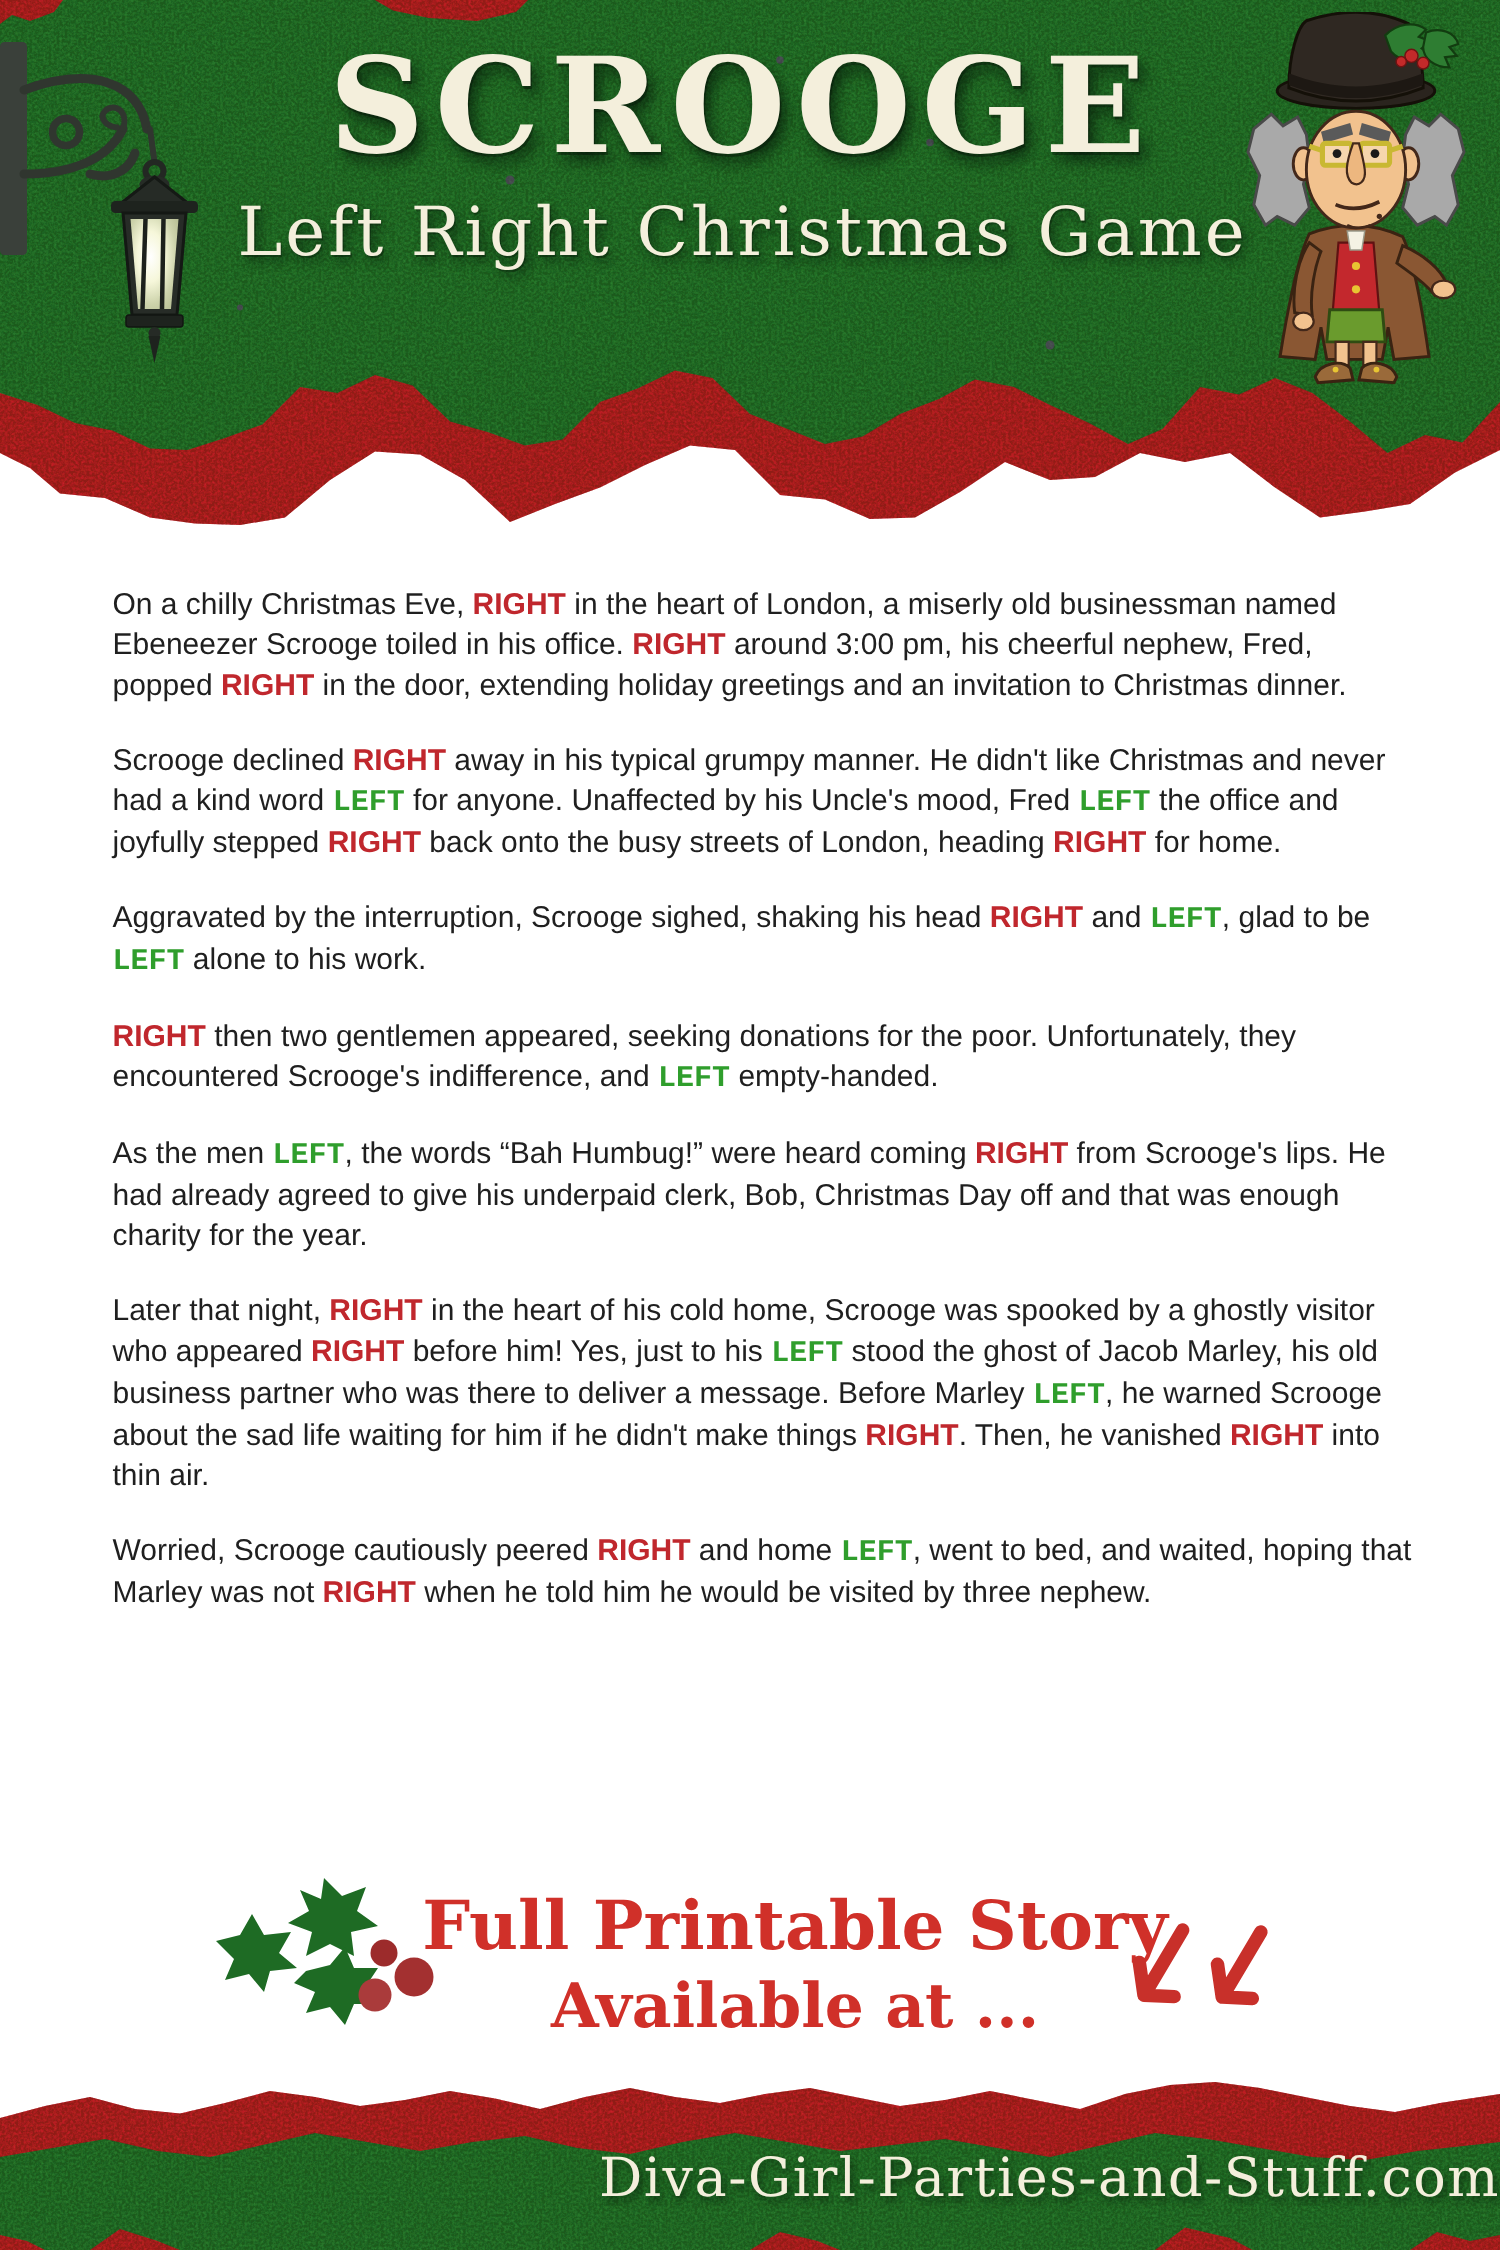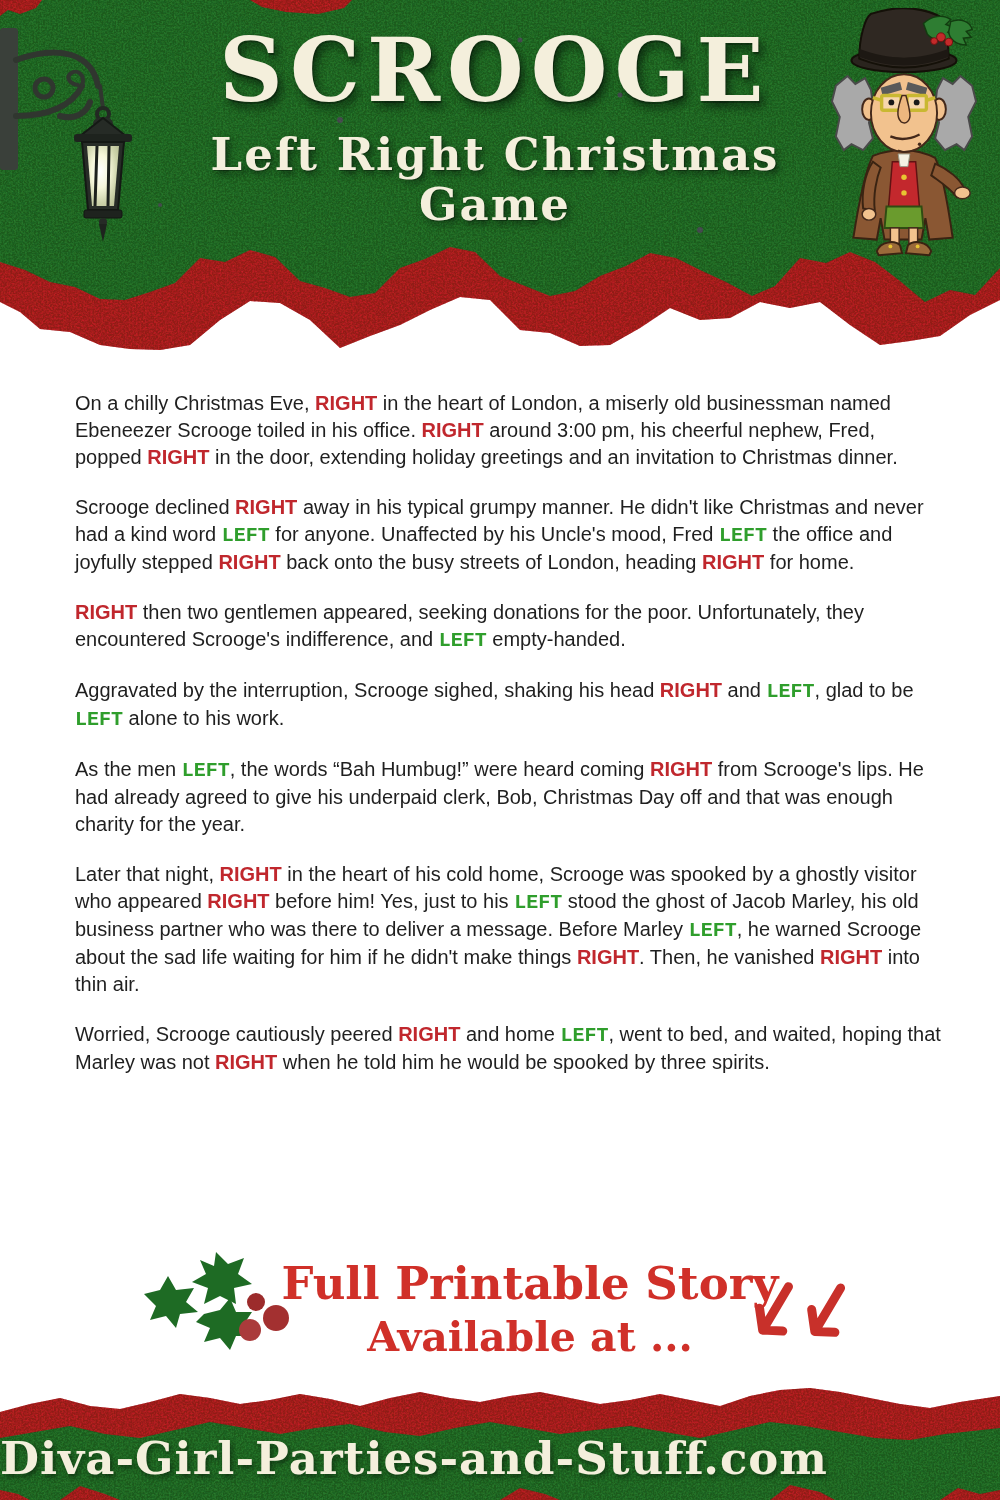--- a/index.html
+++ b/index.html
@@ -25,21 +25,21 @@
   .title-wrap{
     position:absolute;left:145px;right:155px;top:24px;text-align:center;
     color:var(--cream);
   }
   .main-title{
     font-family:"DejaVu Serif",serif;font-weight:bold;
     font-size:88px;line-height:1.05;letter-spacing:7px;margin:0;
     text-shadow:4px 6px 9px rgba(5,20,8,0.65),1px 2px 0 rgba(0,0,0,0.35);
   }
   .sub-title{
-    font-family:"DejaVu Serif",serif;font-weight:bold;
+    font-family:"DejaVu Serif",serif;font-weight:normal;
     font-size:45px;line-height:1.1;letter-spacing:2px;margin:14px 0 0 0;
     text-shadow:3px 4px 7px rgba(5,20,8,0.6),1px 1px 0 rgba(0,0,0,0.3);
   }
   .lantern-svg{position:absolute;left:0;top:24px;}
   .scrooge-svg{position:absolute;left:826px;top:8px;}
 
   
   .tagline{
     position:absolute;left:0;right:0;top:342px;text-align:center;
     font-size:17px;color:#141414;
@@ -58,22 +58,22 @@
     position:absolute;left:270px;width:520px;top:1258px;text-align:center;
     color:var(--promo-red);font-family:"DejaVu Serif",serif;font-weight:bold;
   }
   .promo-line1{font-size:45px;line-height:1.15;margin:0;}
   .promo-line2{font-size:41px;line-height:1.15;margin:4px 0 0 0;}
   .arrows-svg{position:absolute;left:746px;top:1280px;}
 
   
   .footer-svg{position:absolute;left:0;top:1382px;}
   .website{
-    position:absolute;left:0;right:0;top:1432px;text-align:left;
-    font-family:"DejaVu Serif",serif;font-weight:bold;font-size:45px;
+    position:absolute;left:0;right:0;top:1432px;text-align:right;
+    font-family:"DejaVu Serif",serif;font-weight:normal;font-size:36px;
     letter-spacing:1px;color:var(--cream);
     text-shadow:2px 3px 5px rgba(5,20,8,0.55);
   }
 </style>
 </head>
 <body>
 
 <div class="page">
 
   <svg class="header-svg" width="1000" height="352" viewBox="0 0 1000 352">
@@ -209,25 +209,25 @@
 
   <div class="title-wrap">
     <h1 class="main-title">SCROOGE</h1>
     <h2 class="sub-title">Left Right Christmas Game</h2>
   </div>
 
 
   <div class="story">
       <p class="para"><span class="seg-n">On a chilly Christmas Eve, </span><span class="seg-r">RIGHT</span><span class="seg-n"> in the heart of London, a miserly old businessman named Ebeneezer Scrooge toiled in his office. </span><span class="seg-r">RIGHT</span><span class="seg-n"> around 3:00 pm, his cheerful nephew, Fred, popped </span><span class="seg-r">RIGHT</span><span class="seg-n"> in the door, extending holiday greetings and an invitation to Christmas dinner.</span></p>
       <p class="para"><span class="seg-n">Scrooge declined </span><span class="seg-r">RIGHT</span><span class="seg-n"> away in his typical grumpy manner. He didn't like Christmas and never had a kind word </span><span class="seg-l">LEFT</span><span class="seg-n"> for anyone.  Unaffected by his Uncle's mood, Fred </span><span class="seg-l">LEFT</span><span class="seg-n"> the office and joyfully stepped </span><span class="seg-r">RIGHT</span><span class="seg-n"> back onto the busy streets of London, heading </span><span class="seg-r">RIGHT</span><span class="seg-n"> for home.</span></p>
+      <p class="para"><span class="seg-n">Aggravated by the interruption, Scrooge sighed, shaking his head </span><span class="seg-r">RIGHT</span><span class="seg-n"> and </span><span class="seg-l">LEFT</span><span class="seg-n">, glad to be </span><span class="seg-l">LEFT</span><span class="seg-n"> alone to his work.</span></p>
       <p class="para"><span class="seg-r">RIGHT</span><span class="seg-n"> then two gentlemen appeared, seeking donations for the poor. Unfortunately, they encountered Scrooge's indifference, and </span><span class="seg-l">LEFT</span><span class="seg-n"> empty-handed.</span></p>
-      <p class="para"><span class="seg-n">Aggravated by the interruption, Scrooge sighed, shaking his head </span><span class="seg-r">RIGHT</span><span class="seg-n"> and </span><span class="seg-l">LEFT</span><span class="seg-n">, glad to be </span><span class="seg-l">LEFT</span><span class="seg-n"> alone to his work.</span></p>
       <p class="para"><span class="seg-n">As the men </span><span class="seg-l">LEFT</span><span class="seg-n">, the words “Bah Humbug!” were heard coming </span><span class="seg-r">RIGHT</span><span class="seg-n"> from Scrooge's lips. He had already agreed to give his underpaid clerk, Bob, Christmas Day off and that was enough charity for the year.</span></p>
       <p class="para"><span class="seg-n">Later that night, </span><span class="seg-r">RIGHT</span><span class="seg-n"> in the heart of his cold home, Scrooge was spooked by a ghostly visitor who appeared </span><span class="seg-r">RIGHT</span><span class="seg-n"> before him! Yes, just to his </span><span class="seg-l">LEFT</span><span class="seg-n"> stood the ghost of Jacob Marley, his old business partner who was there to deliver a message. Before Marley </span><span class="seg-l">LEFT</span><span class="seg-n">, he warned Scrooge about the sad life waiting for him if he didn't make things </span><span class="seg-r">RIGHT</span><span class="seg-n">. Then, he vanished </span><span class="seg-r">RIGHT</span><span class="seg-n"> into thin air.</span></p>
-      <p class="para"><span class="seg-n">Worried, Scrooge cautiously peered </span><span class="seg-r">RIGHT</span><span class="seg-n"> and home </span><span class="seg-l">LEFT</span><span class="seg-n">, went to bed, and waited, hoping that Marley was not </span><span class="seg-r">RIGHT</span><span class="seg-n"> when he told him he would be spooked by three spirits.</span></p>
+      <p class="para"><span class="seg-n">Worried, Scrooge cautiously peered </span><span class="seg-r">RIGHT</span><span class="seg-n"> and home </span><span class="seg-l">LEFT</span><span class="seg-n">, went to bed, and waited, hoping that Marley was not </span><span class="seg-r">RIGHT</span><span class="seg-n"> when he told him he would be visited by three nephew.</span></p>
     </div>
 
   <svg class="holly-svg" width="200" height="105" viewBox="0 0 200 105">
     <path d="M78,2 L90,14 106,8 100,24 114,34 96,38 98,54 82,46 66,54 70,38 54,32 68,24 62,10 76,16 Z" fill="#1e6b24"></path>
     <path d="M6,44 L22,40 30,26 38,40 56,38 48,52 60,62 42,64 38,78 28,66 12,70 18,56 Z" fill="#1e6b24"></path>
     <path d="M66,64 L82,60 92,48 98,62 114,62 106,74 116,86 98,86 92,100 82,88 66,92 72,78 58,72 Z" fill="#1e6b24"></path>
     <circle cx="118" cy="52" r="9" fill="#9c2b2b"></circle>
     <circle cx="138" cy="68" r="13" fill="#a33030"></circle>
     <circle cx="112" cy="80" r="11" fill="#aa3b3b"></circle>
   </svg>

